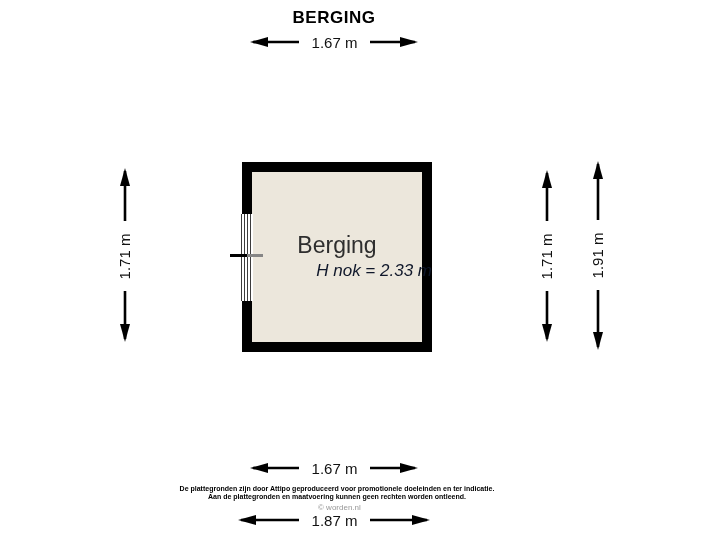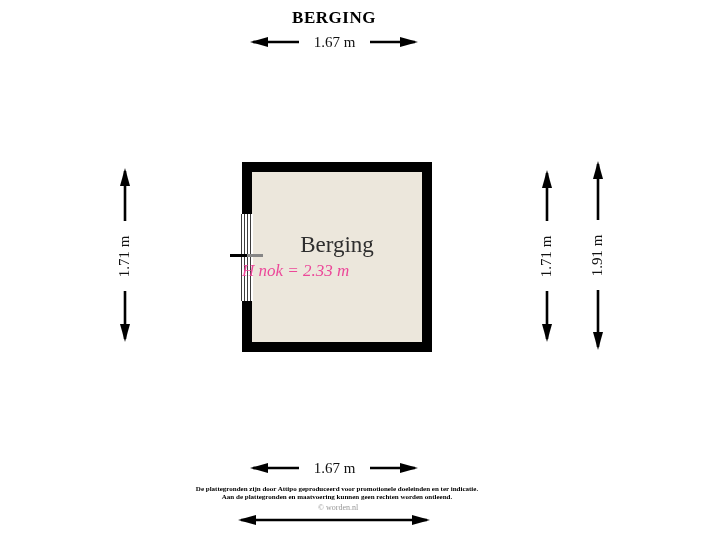--- a/index.html
+++ b/index.html
@@ -1,34 +1,34 @@
 <!DOCTYPE html>
 <html><head>
 <meta charset="utf-8">
 <style>
   html,body { margin:0; padding:0; }
   body { font-family:"Liberation Sans", "DejaVu Sans", sans-serif; background:#fff; }
-  #stage { position:relative; width:720px; height:540px; background:#ffffff; overflow:hidden;font-family:Liberation Serif, serif; }
+  #stage { position:relative; width:720px; height:540px; background:#ffffff; overflow:hidden; }
 
   .plan-title {
     position:absolute; left:234px; top:8px; width:200px;
     text-align:center; font-size:17px; font-weight:bold; letter-spacing:0.5px;
     color:#000;
   }
 
   
   .room-walls { position:absolute; left:242px; top:162px; width:190px; height:190px; background:#000; }
   .room-floor { position:absolute; left:10px; top:10px; width:170px; height:170px; background:#ece7dc; }
   .room-name {
     position:absolute; left:252px; top:232px; width:170px; text-align:center;
     font-size:23px; color:#2e2e2e;
   }
   .room-note {
-    position:absolute; left:242px; top:261px; width:190px; text-align:left;
-    font-size:17px; font-style:italic; color:#ec4899;
+    position:absolute; left:242px; top:261px; width:190px; text-align:right;
+    font-size:17px; font-style:italic; color:#0f172a;
   }
 
   
   .door-strip {
     position:absolute; left:241px; top:214px; width:12px; height:87px;
     background:repeating-linear-gradient(to right, #3c3c3c 0px, #3c3c3c 1px, #ffffff 1px, #ffffff 3px);
   }
   .door-tick-black { position:absolute; left:230px; top:254px; width:17px; height:3px; background:#000; }
   .door-tick-gray  { position:absolute; left:247px; top:254px; width:16px; height:3px; background:#868686; }
 
@@ -132,16 +132,19 @@
     <div>Aan de plattegronden en maatvoering kunnen geen rechten worden ontleend.</div>
   </div>
 
   <div class="dim-arrow" style="left:238px; top:512px;">
     <svg width="192" height="16" xmlns="http://www.w3.org/2000/svg">
       <line x1="3" y1="8" x2="189" y2="8" stroke="#000" stroke-width="2.6"></line>
       <polygon points="0,8 18,3 18,13" fill="#000"></polygon>
       <polygon points="192,8 174,3 174,13" fill="#000"></polygon>
     </svg>
   </div>
+  <div class="dim-label h" style="left:299px; top:508px;">
+    <span>1.87 m</span>
+  </div>
 
   <div class="watermark">© worden.nl</div>
 
 </div>
 
 </body></html>

